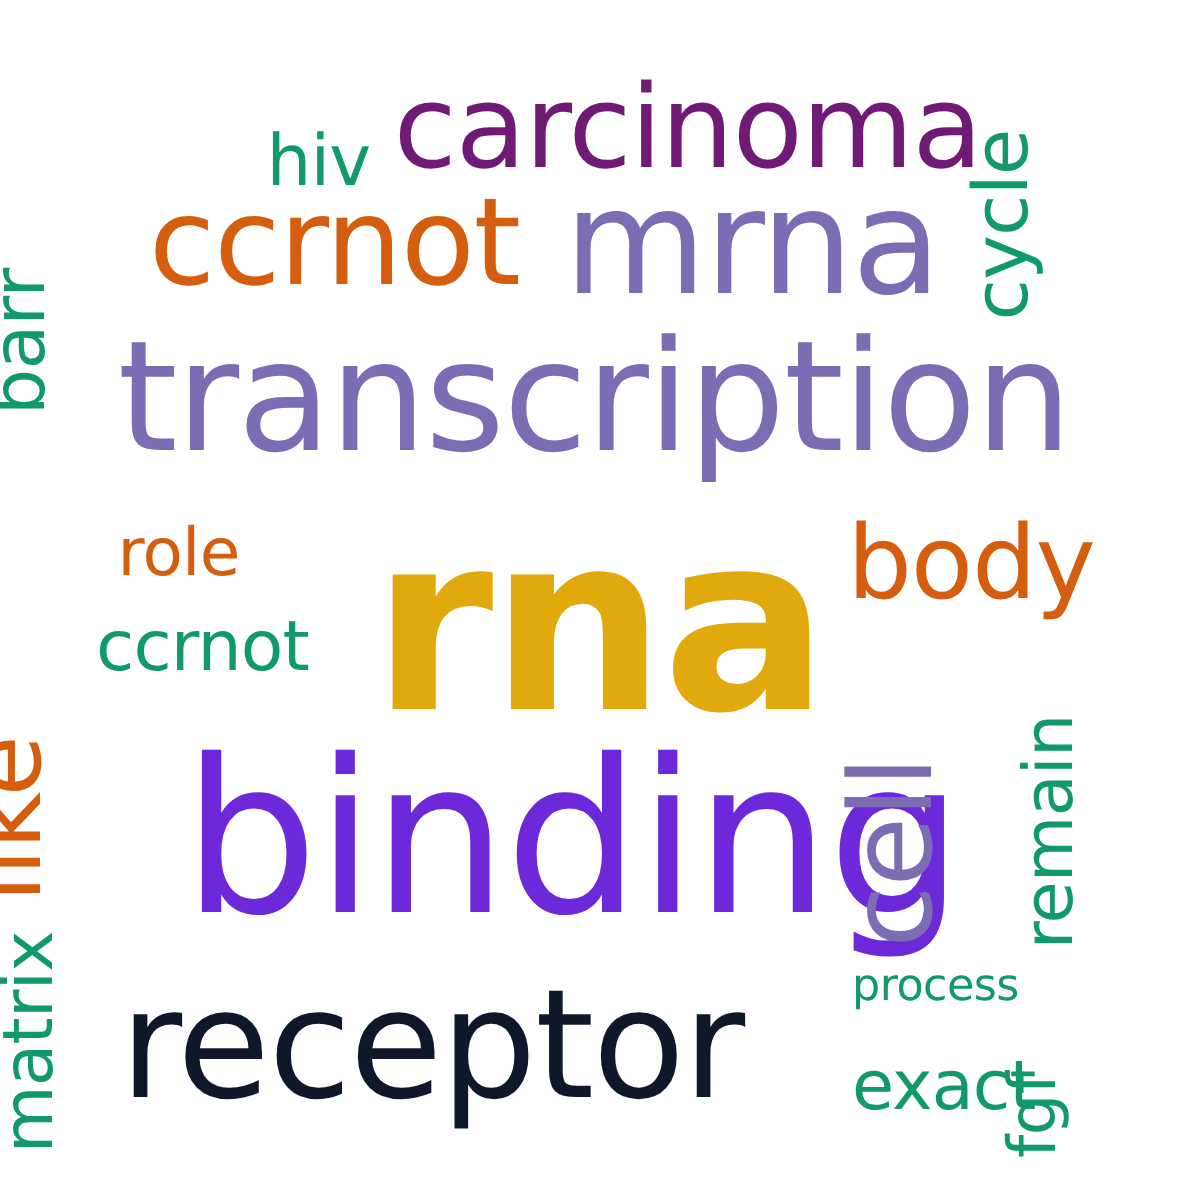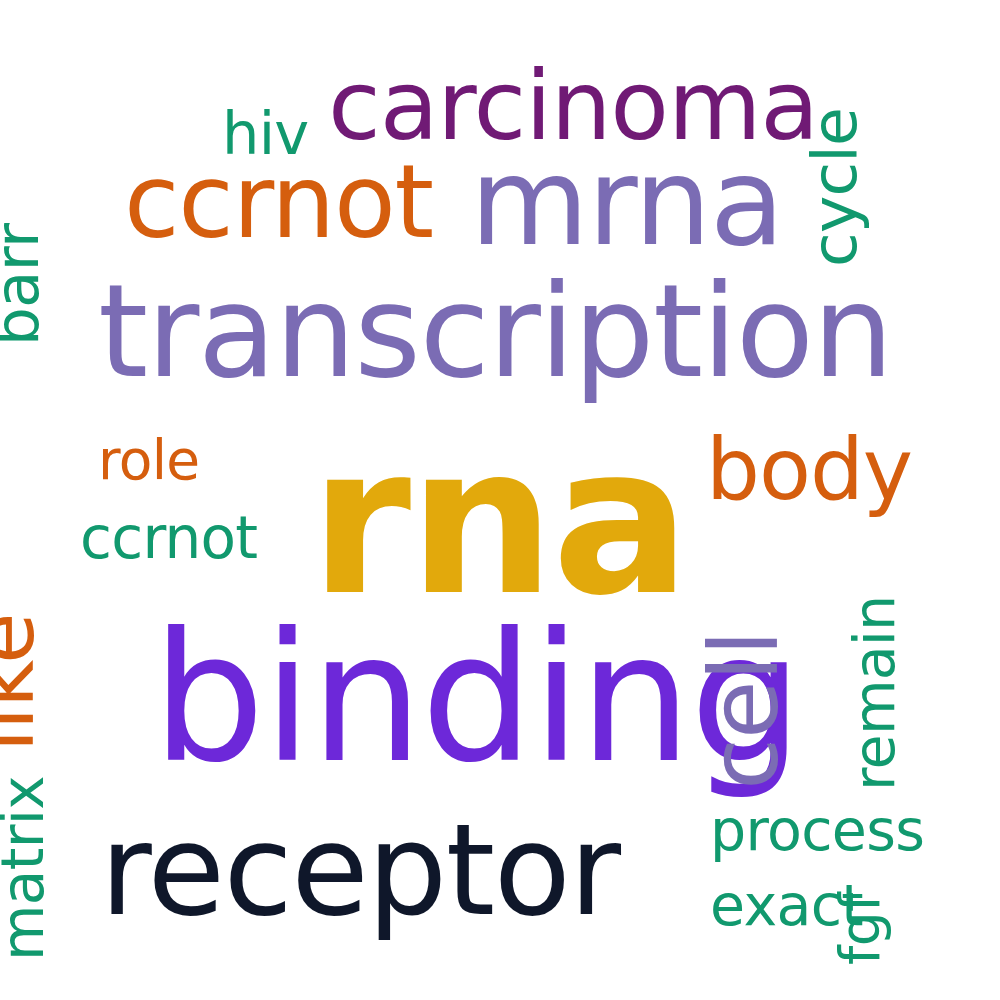--- a/index.html
+++ b/index.html
@@ -44,16 +44,16 @@
     <span class="word rot" style="color: rgb(123, 108, 180); font-size: 95px; left: 792px; top: 695.325px;">cell</span>
     <span class="word" style="color: rgb(213, 94, 14); font-size: 85px; left: 706px; top: 426.975px;">body</span>
     <span class="word rot" style="color: rgb(213, 94, 14); font-size: 83px; left: 46px; top: 668.505px;">like</span>
     <span class="word" style="color: rgb(213, 94, 14); font-size: 55px; left: 98px; top: 432.565px;">role</span>
     <span class="word rot" style="color: rgb(17, 153, 110); font-size: 63px; left: 866px; top: 203.805px;">cycle</span>
     <span class="word rot" style="color: rgb(17, 153, 110); font-size: 61px; left: 47px; top: 285.335px;">barr</span>
     <span class="word" style="color: rgb(17, 153, 110); font-size: 59px; left: 222px; top: 103.865px;">hiv</span>
     <span class="word" style="color: rgb(17, 153, 110); font-size: 58px; left: 80px; top: 508.63px;">ccrnot</span>
     <span class="word rot" style="color: rgb(17, 153, 110); font-size: 58px; left: 52px; top: 902.63px;">matrix</span>
     <span class="word rot" style="color: rgb(17, 153, 110); font-size: 57px; left: 903px; top: 734.395px;">remain</span>
-    <span class="word" style="color: rgb(17, 153, 110); font-size: 57px; left: 710px; top: 802.395px;">process</span>
+    <span class="word" style="color: rgb(17, 153, 110); font-size: 37px; left: 710px; top: 802.395px;">process</span>
     <span class="word" style="color: rgb(17, 153, 110); font-size: 57px; left: 710px; top: 877.395px;">exact</span>
     <span class="word rot" style="color: rgb(17, 153, 110); font-size: 55px; left: 888px; top: 909.925px;">fgf</span>
   </div>
 
 </body></html>

